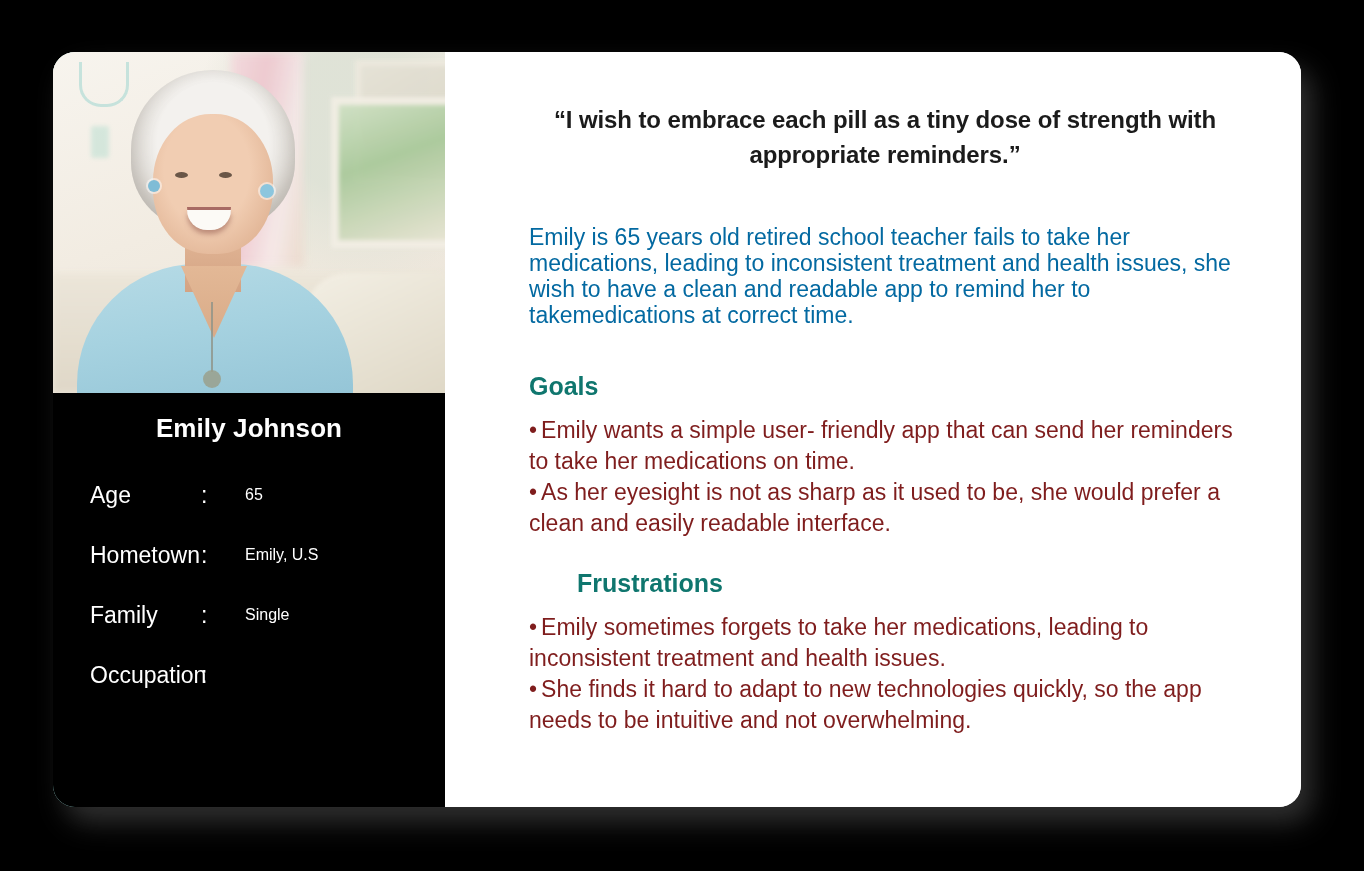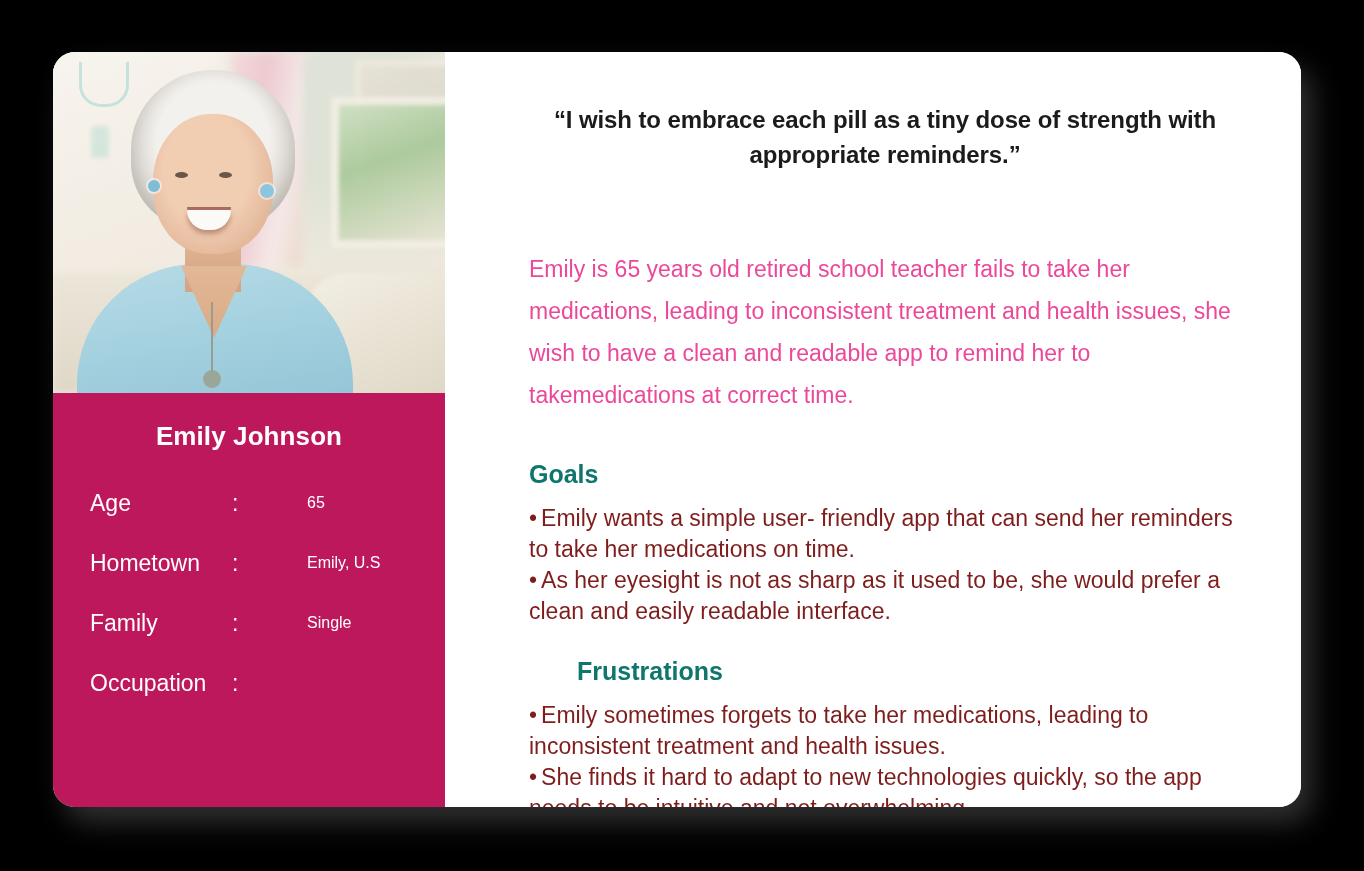--- a/index.html
+++ b/index.html
@@ -136,37 +136,37 @@
     background: #8e9488; opacity: .8;
   }
   .ph-pendant {
     position: absolute; left: 150px; top: 318px; width: 18px; height: 18px;
     background: #9aa08c; border-radius: 50%; opacity: .85;
   }
 
   
   #info-panel {
     flex: 1 1 auto;
-    background: #be185d;
-    padding: 28px 0 0 0;
+    background: #000000;
+    padding: 20px 0 0 0;
     color: #ffffff;
   }
 
   #persona-name {
     text-align: center;
     font-size: 26px;
     font-weight: bold;
     letter-spacing: .1px;
     margin: 0 0 34px 0;
     color: #ffffff;
   }
 
   .attr-table { width: 100%; }
 
-  .attr-row { display: flex; align-items: center; margin-bottom: 26px; gap: 31px; }
+  .attr-row { display: flex; align-items: center; margin-bottom: 26px; }
 
   .attr-label {
     width: 148px;
     flex: 0 0 148px;
     padding-left: 37px;
     box-sizing: border-box;
     font-size: 23px;
     color: #ffffff;
     line-height: 34px;
   }
@@ -193,23 +193,23 @@
     font-weight: bold;
     color: #1b1b1b;
     text-align: center;
     line-height: 35px;
     margin: 14px 0 0 0;
     letter-spacing: -.1px;
   }
 
   #persona-bio {
     font-size: 23px;
-    line-height: 42px;
-    color: #ec4899;
-    margin: 76px 0 0 0;
+    line-height: 26px;
+    color: #0369a1;
+    margin: 52px 0 0 0;
   }
 
   .section-heading {
     font-size: 25px;
     font-weight: bold;
     color: #0f766e;
     margin: 44px 0 14px 0;
   }
   .section-heading.tight { margin-top: 30px; margin-left: 48px; }
 

